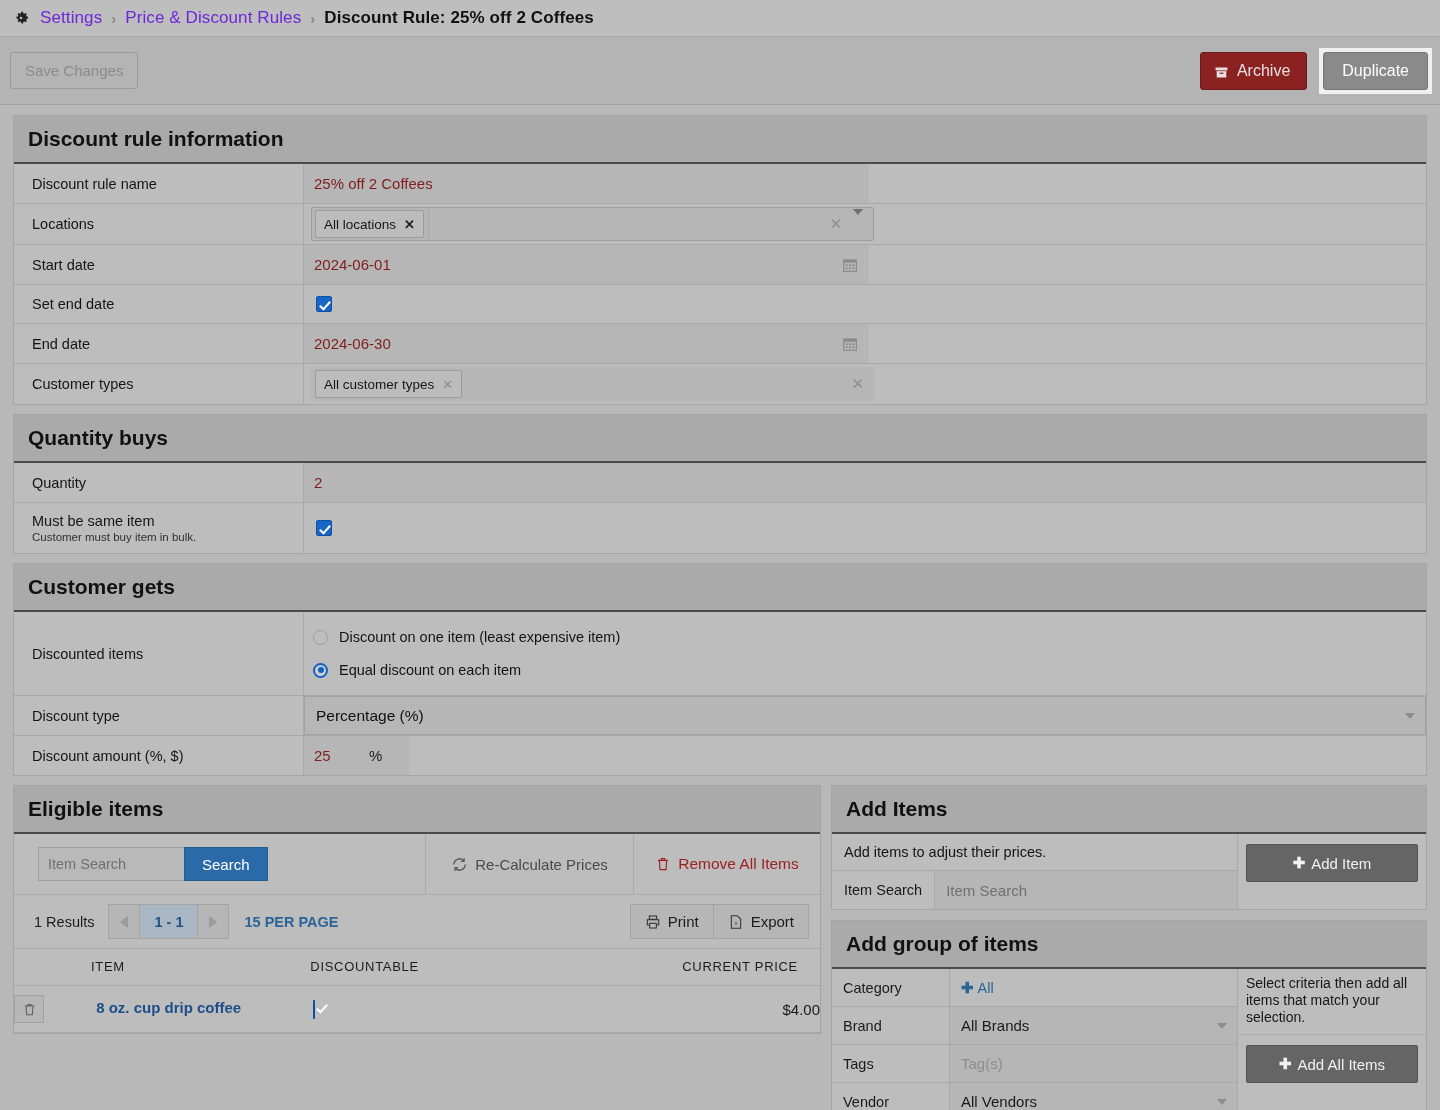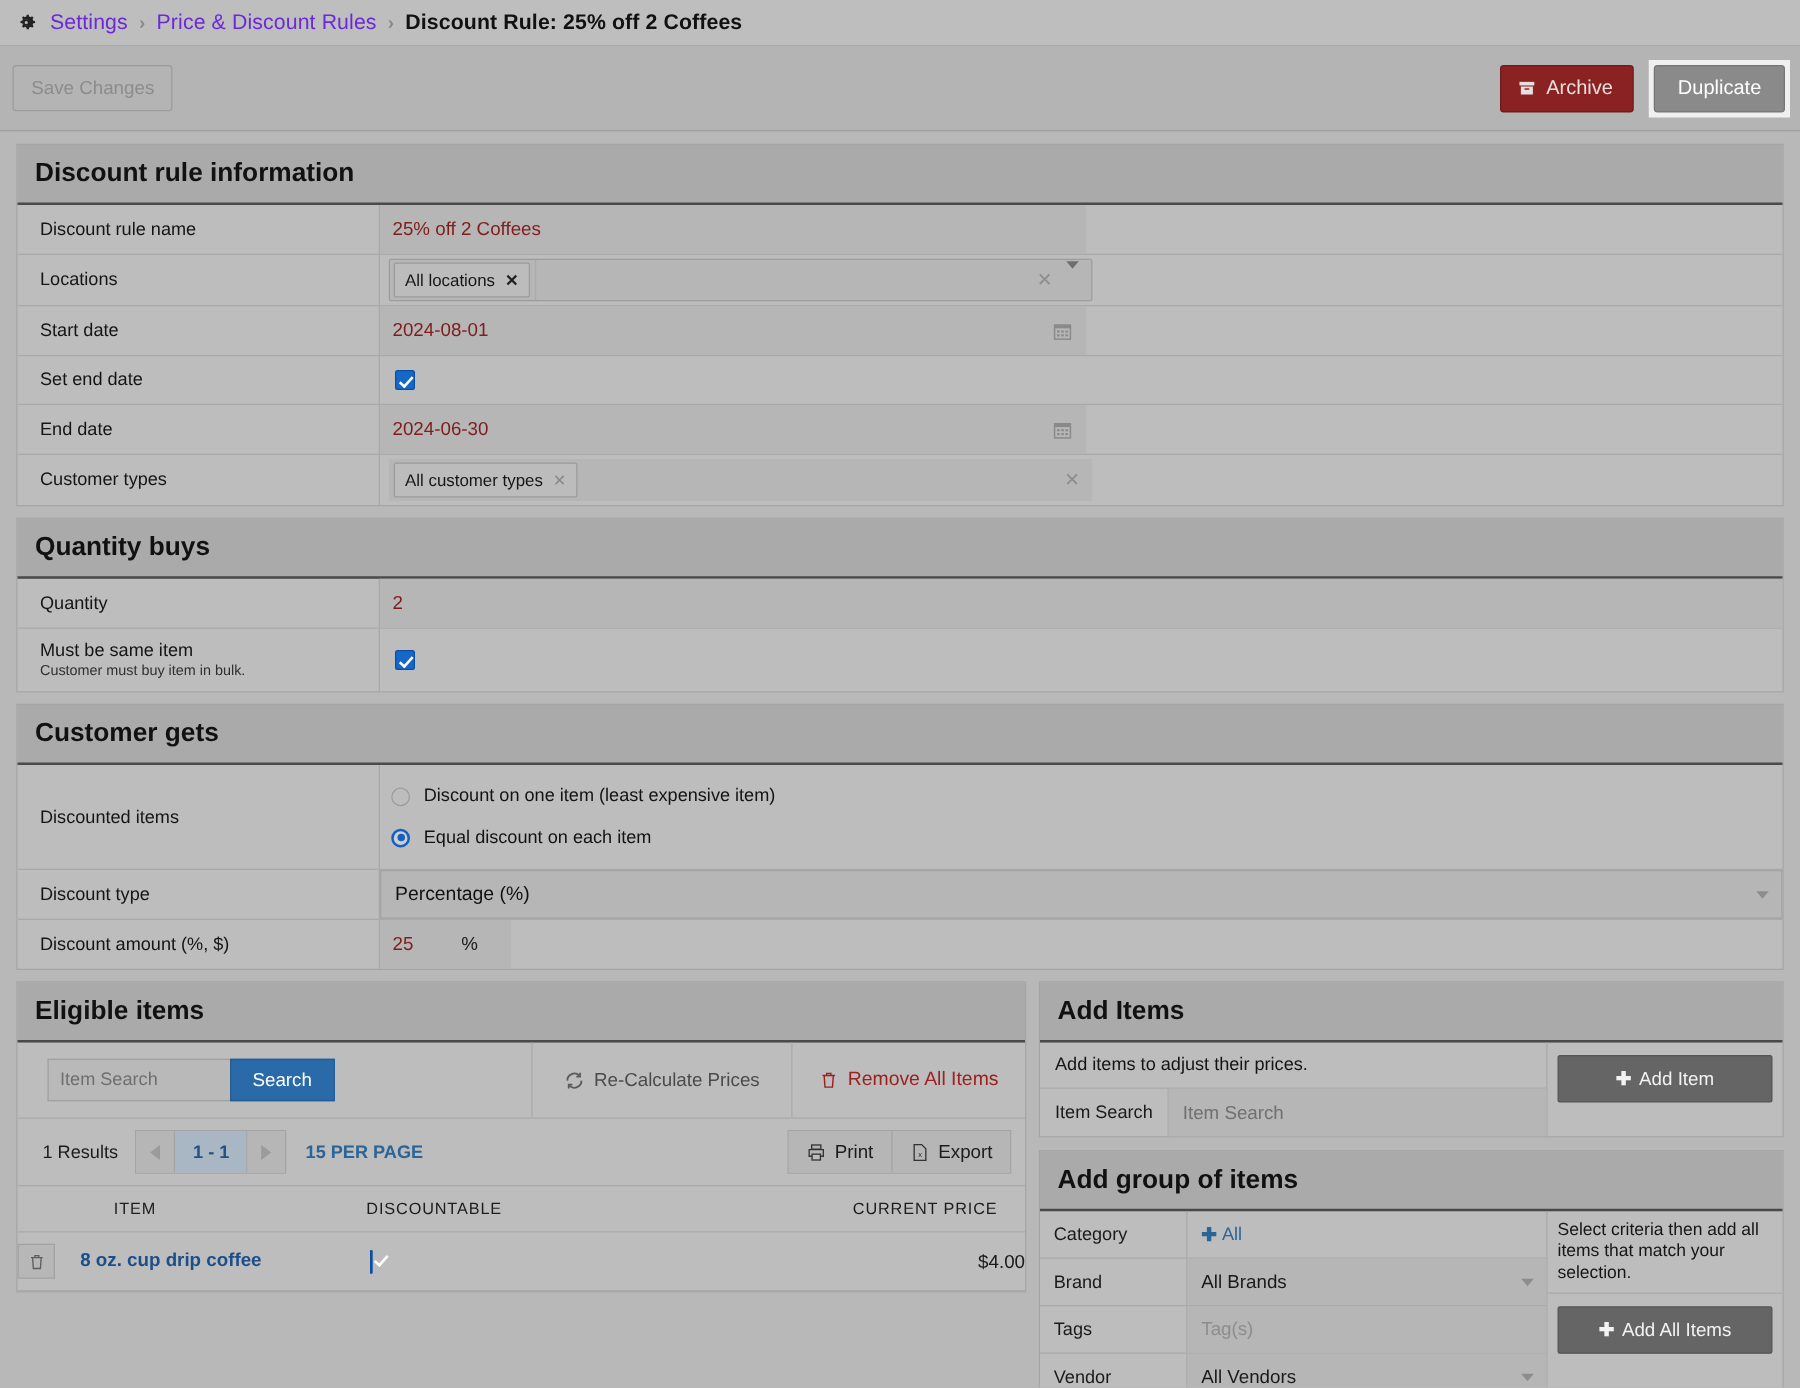--- a/index.html
+++ b/index.html
@@ -57,21 +57,21 @@
   }
   .bar-right { margin-left: auto; display: flex; align-items: center; gap: 0; }
   #archive-button {
     background: #8b2222;
     color: #e8e0e0;
     border: 1px solid #6d1a1a;
     border-radius: 3px;
     font-size: 16px;
     font-family: inherit;
     padding: 9px 16px 9px 13px;
-    display: flex; align-items: center; gap: 8px;
+    display: flex; align-items: flex-end; gap: 8px;
     cursor: pointer;
   }
   .focus-wrap {
     background: #f0f0f0;
     padding: 4px;
     margin-left: 12px;
     margin-right: -4px;
   }
   #duplicate-button {
     background: #8a8a8a;
@@ -260,21 +260,21 @@
   table.items th.c-item { text-align:left; padding-left:77px; }
   table.items th.c-disc { text-align:left; width:330px;}
   table.items th.c-price{ text-align:right; padding-right:22px;}
   table.items td { padding:9px 0; border-bottom:1px solid #a9a9a9; font-size:15px;}
   td.c-item { padding-left:11px; }
   .trash-btn {
     width:30px;height:28px;border:1px solid #a2a2a2;background:#b7b7b7;
     display:inline-flex;align-items:center;justify-content:center;vertical-align:middle;
     margin-right:16px; cursor:pointer;
   }
-  .item-link { color:#1c4f8a; font-weight:bold; font-size:15px; cursor:pointer; }
+  .item-link { color:#1c4f8a; font-weight:bold; font-size:15px; cursor:pointer;margin-left:32px; }
   td.c-price { text-align:right; padding-right:22px; font-size:15px;}
 
   
   .ai-body { display:flex; }
   .ai-left { flex:1 1 auto; border-right:1px solid #a9a9a9; }
   .ai-note { padding:10px 12px; font-size:14.5px; color:#141414; border-bottom:1px solid #a9a9a9;}
   .ai-search-row { display:flex; align-items:stretch; }
   .ai-search-lbl { padding:11px 12px; font-size:14.5px; border-right:1px solid #a9a9a9; white-space:nowrap;}
   #add-item-search-input {
     flex:1 1 auto; border:none; background:#b6b6b6; font-size:15px;
@@ -369,21 +369,21 @@
           <span class="ms-clear">✕</span>
           <span class="ms-caret"><span class="caret" style="border-top-color:#6f6f6f"></span></span>
         </div>
       </div>
     </div>
 
     <div class="frow">
       <div class="flabel">Start date</div>
       <div class="fvalue">
         <div class="textbox tb-date">
-          <span>2024-08-01</span>
+          <span>2024-06-01</span>
           <span class="cal-icon">
             <svg viewBox="0 0 24 24" width="16" height="16">
               <rect x="2.5" y="4.5" width="19" height="17" fill="none" stroke="#555" stroke-width="1.8"></rect>
               <rect x="2.5" y="4.5" width="19" height="4" fill="#555"></rect>
               <g fill="#555">
                   <rect x="5.5" y="11" width="3" height="2.6"></rect>
                   <rect x="10.5" y="11" width="3" height="2.6"></rect>
                   <rect x="15.5" y="11" width="3" height="2.6"></rect>
                   <rect x="5.5" y="15.6" width="3" height="2.6"></rect>
                   <rect x="10.5" y="15.6" width="3" height="2.6"></rect>

